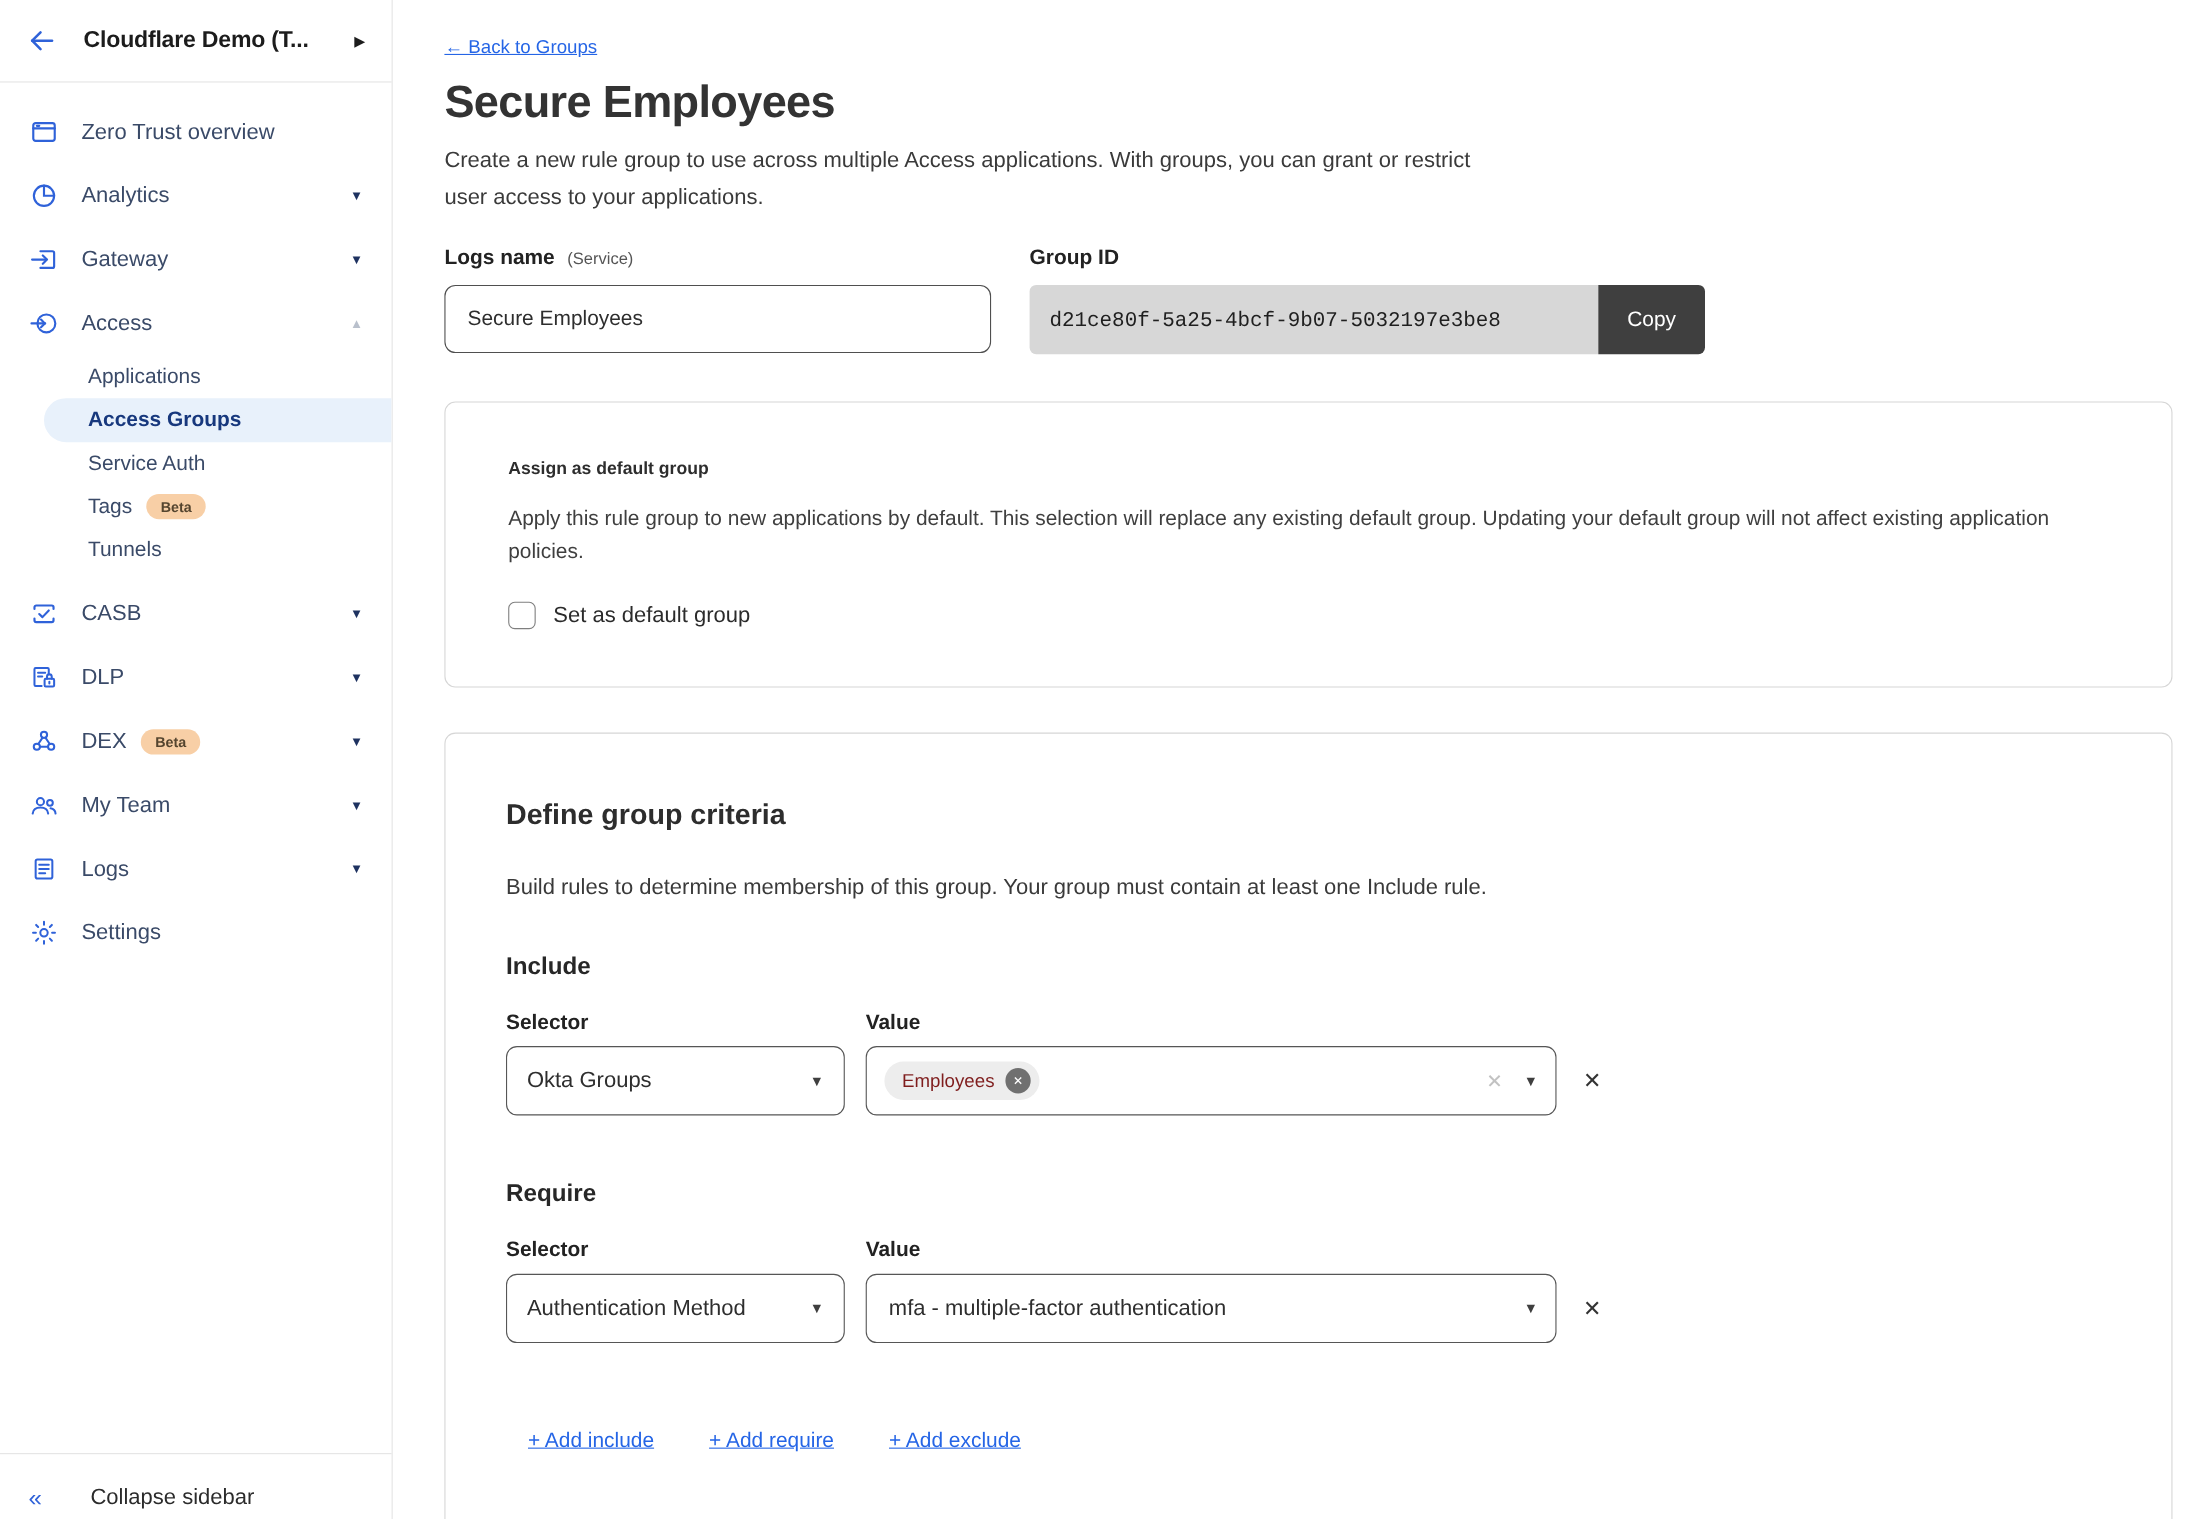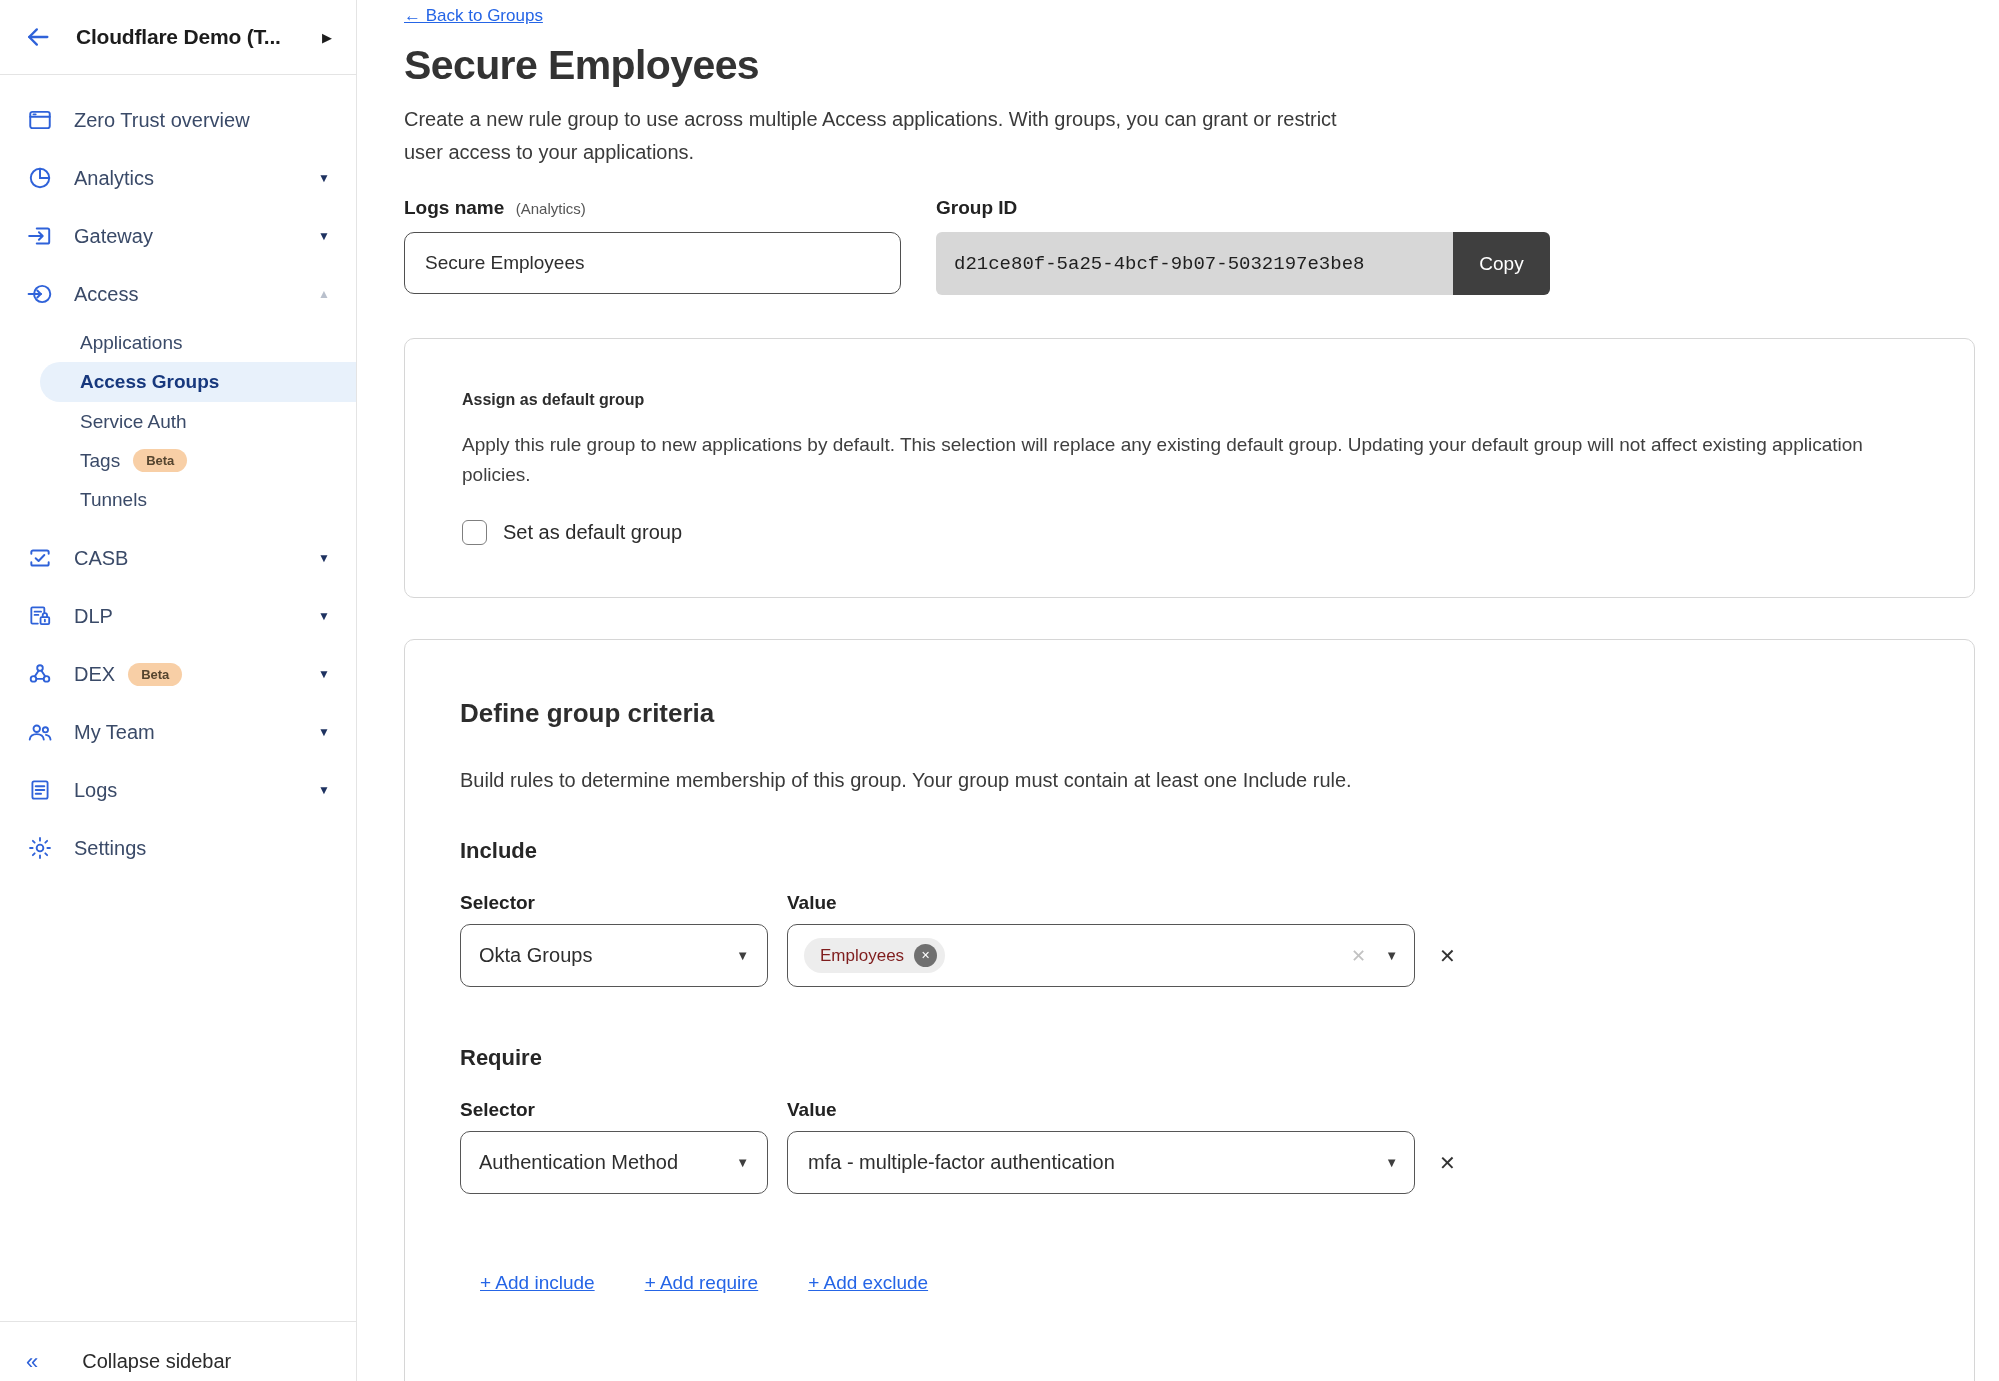--- a/index.html
+++ b/index.html
@@ -29,21 +29,21 @@
   .sb-sub.selected { height:40px; margin-left:40px; padding-left:40px; background:#e8f1fb;
     border-radius:20px 0 0 20px; font-weight:700; color:#17387d; }
   .beta-badge { margin-left:13px; background:#f8cfa6; color:#55452f; font-size:13px; font-weight:700;
     padding:4px 13px; border-radius:13px; }
 
   .sb-footer { border-top:1px solid #e4e4e4; padding:20px 26px 0 26px; display:flex; align-items:center; height:60px; cursor:pointer; }
   .sb-collapse-icon { color:#2f62d9; font-size:22px; }
   .sb-collapse-label { margin-left:44px; font-size:20px; color:#2b2b2b; }
 
   
-  main { flex:1; padding:6px 24px 0 47px; overflow:hidden; }
+  main { flex:1; padding:6px 24px 0 47px; overflow:hidden;margin-top:27px; }
   .back-link { display:inline-block; color:#2565e6; font-size:17px; text-decoration:underline; cursor:pointer; }
   h1 { margin-top:16px; font-size:41px; font-weight:700; color:#333333; letter-spacing:-0.6px; }
   .page-desc { margin-top:14px; font-size:20px; color:#3a3a3a; line-height:33px; max-width:972px; }
 
   .form-row { display:flex; margin-top:28px; }
   .field-label { font-size:19px; font-weight:700; color:#222; }
   .req-hint { font-size:15px; font-weight:400; color:#555; margin-left:7px; }
   .name-col { width:497px; }
   .name-input { margin-top:13px; width:497px; height:62px; border:1.5px solid #4f4f4f; border-radius:10px;
     padding:0 20px; font-size:19px; color:#2e2e2e; font-family:"Liberation Sans", sans-serif; outline:none; background:#fff; }
@@ -261,21 +261,21 @@
 
   <main>
     <a class="back-link">← Back to Groups</a>
     <h1>Secure Employees</h1>
     <p class="page-desc">Create a new rule group to use across multiple Access applications. With groups, you can grant or restrict user access to your applications.</p>
 
     <div class="form-row">
       <div class="name-col">
         <div>
           <span class="field-label">Logs name</span>
-          <span class="req-hint">(Analytics)</span>
+          <span class="req-hint">(Service)</span>
         </div>
         <input class="name-input" type="text" value="Secure Employees" style="">
       </div>
       <div class="id-col">
         <div class="field-label">Group ID</div>
         <div class="id-row">
           <div class="id-box">d21ce80f-5a25-4bcf-9b07-5032197e3be8</div>
           <button class="copy-btn">Copy</button>
         </div>
       </div>

